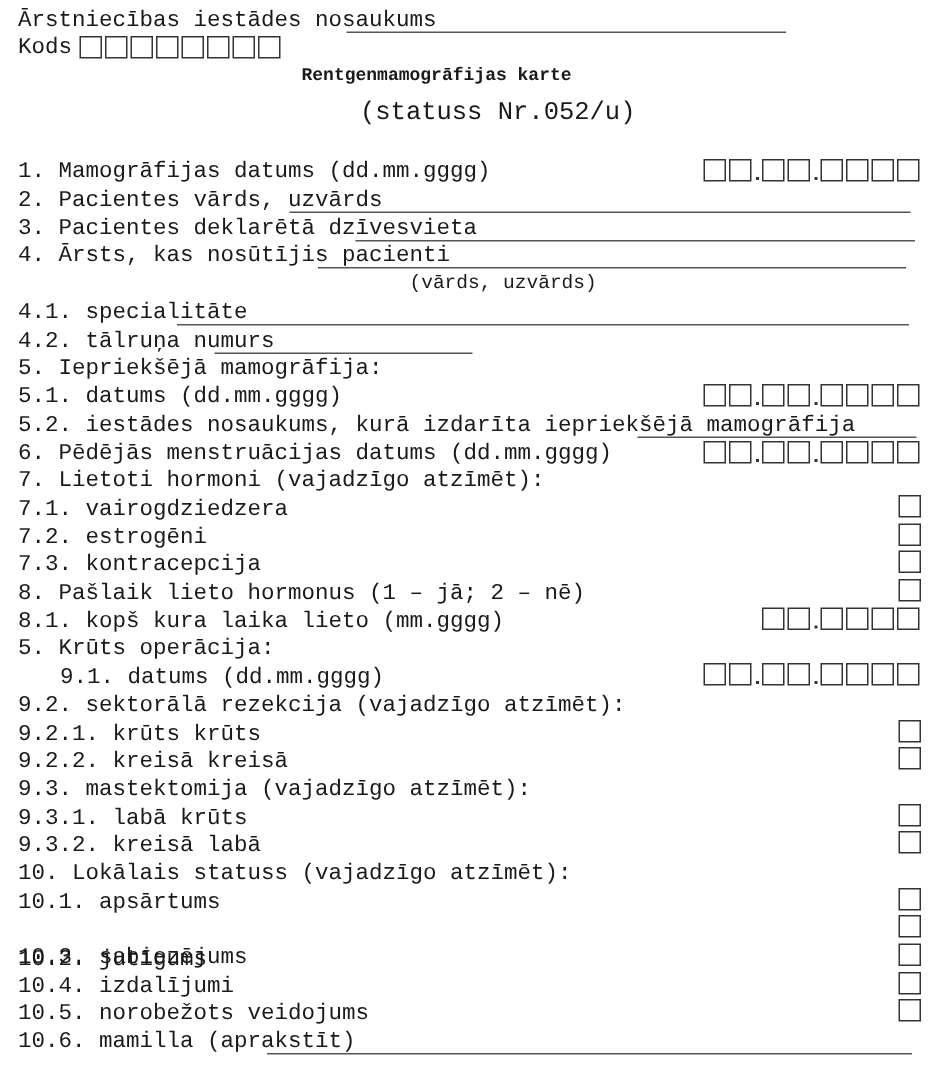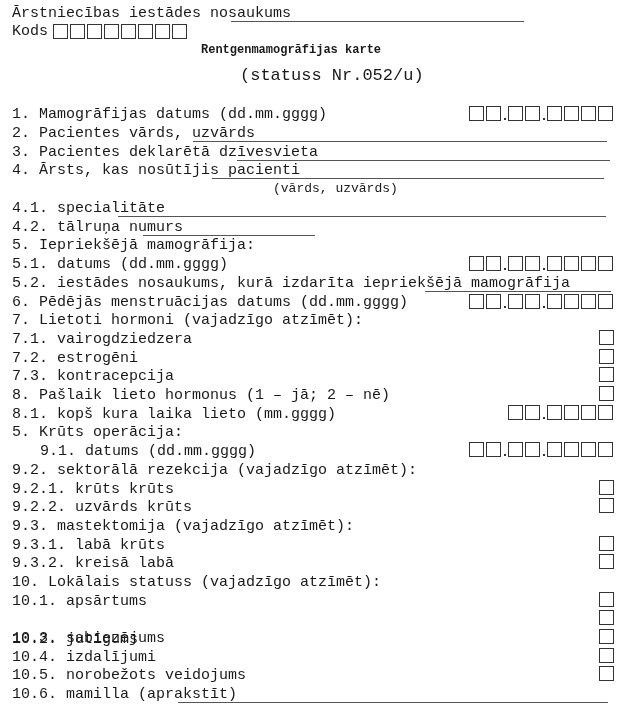--- a/index.html
+++ b/index.html
@@ -79,21 +79,21 @@
 <div class="abs" style="left:12px;top:406px;">8.1. kopš kura laika lieto (mm.gggg)</div>
 <div class="datebox"></div>
 
 <div class="abs" style="left:12px;top:424px;">5. Krūts operācija:</div>
 <div class="abs" style="left:12px;top:443px;margin-left:28px;">9.1. datums (dd.mm.gggg)</div>
 <div class="datebox"></div>
 
 <div class="abs" style="left:12px;top:462px;">9.2. sektorālā rezekcija (vajadzīgo atzīmēt):</div>
 <div class="abs" style="left:12px;top:481px;">9.2.1. krūts krūts</div>
 <div class="box" style="left:599px;top:480px;"></div>
-<div class="abs" style="left:12px;top:499px;">9.2.2. uzvārds krūts</div>
+<div class="abs" style="left:12px;top:499px;">9.2.2. kreisā kreisā</div>
 <div class="box" style="left:599px;top:498px;"></div>
 
 <div class="abs" style="left:12px;top:518px;">9.3. mastektomija (vajadzīgo atzīmēt):</div>
 <div class="abs" style="left:12px;top:537px;">9.3.1. labā krūts</div>
 <div class="box" style="left:599px;top:536px;"></div>
 <div class="abs" style="left:12px;top:555px;">9.3.2. kreisā labā</div>
 <div class="box" style="left:599px;top:554px;"></div>
 
 <div class="abs" style="left:12px;top:574px;">10. Lokālais statuss (vajadzīgo atzīmēt):</div>
 <div class="abs" style="left:12px;top:593px;">10.1. apsārtums</div>

